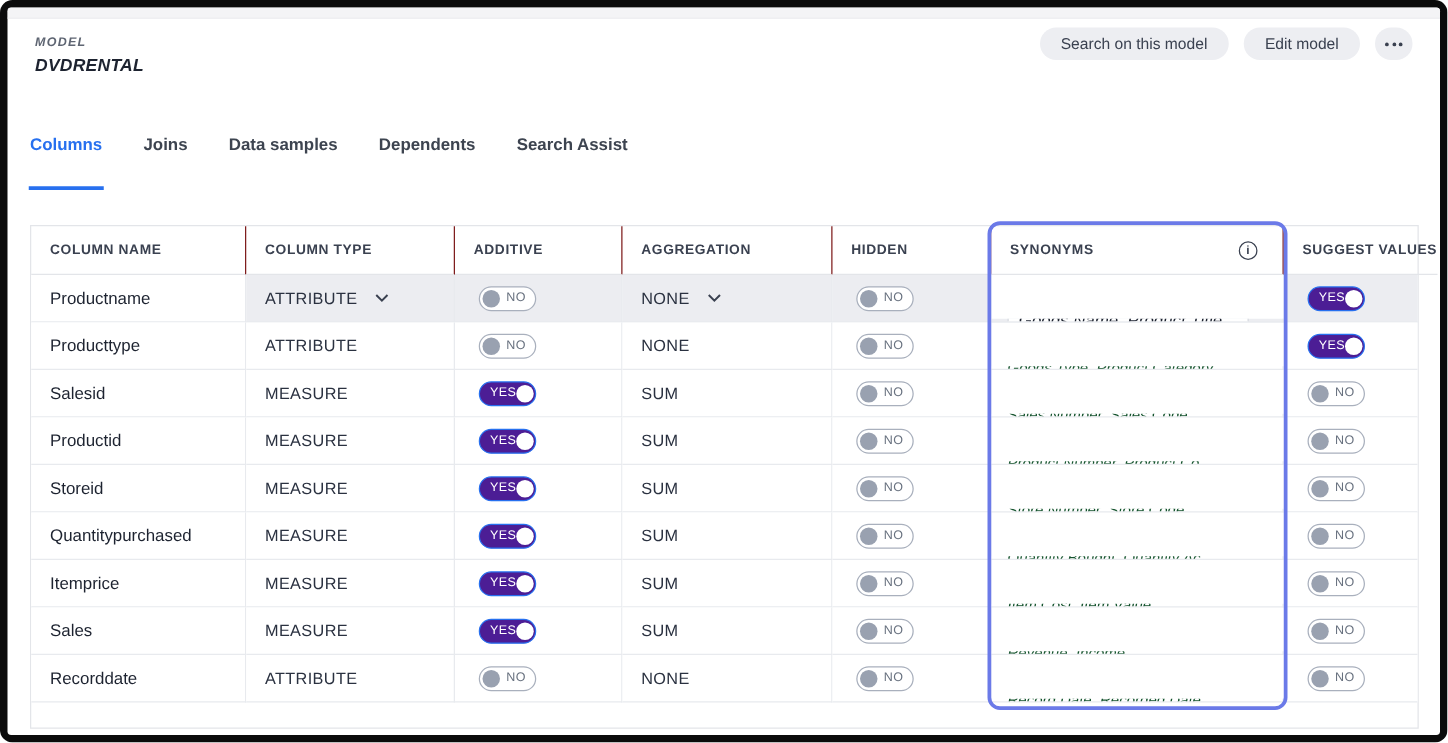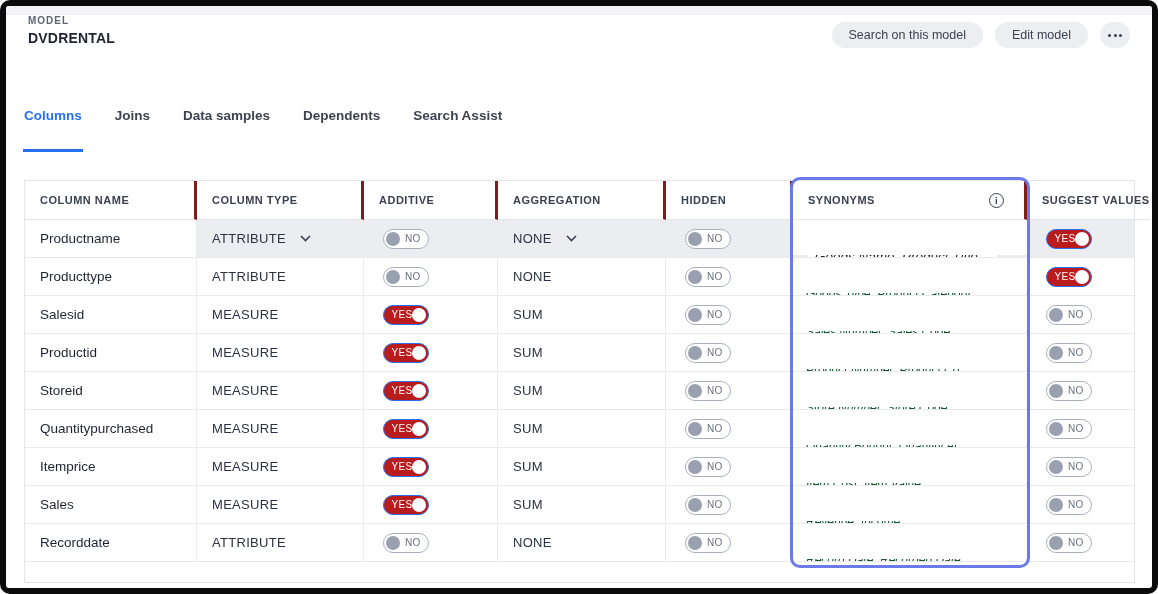--- a/index.html
+++ b/index.html
@@ -2,38 +2,38 @@
 <html><head>
 <meta charset="utf-8">
 <style>
   html,body{margin:0;padding:0;background:#ffffff;}
   *{box-sizing:border-box;font-family:"Liberation Sans", sans-serif;}
   .frame{position:relative;width:1158px;height:594px;background:#0b0b0b;border-radius:10px;padding:6px;overflow:hidden;}
   .app{position:relative;width:100%;height:100%;background:#ffffff;border-radius:3px;overflow:hidden;}
   .top-strip{position:absolute;top:0;left:0;right:0;height:9px;background:#f4f4f6;border-bottom:1px solid #ededf0;}
 
   
-  .model-block{position:absolute;top:9px;left:22px;}
+  .model-block{position:absolute;top:23px;left:22px;font-style:italic;}
   .model-label{font-size:10px;font-weight:700;letter-spacing:1px;color:#5E6572;}
   .model-name{font-size:14px;font-weight:700;color:#1D2330;margin-top:4px;letter-spacing:.2px;}
   .actions{position:absolute;top:16px;right:22px;display:flex;align-items:center;gap:12px;}
   .pill-btn{height:26px;padding:0 17px;display:flex;align-items:center;background:#EDEEF2;border:none;border-radius:14px;font-size:12.5px;color:#3A4150;font-weight:400;cursor:pointer;white-space:nowrap;}
   .more-btn{width:30px;height:26px;border-radius:14px;background:#EDEEF2;border:none;display:flex;align-items:center;justify-content:center;gap:2.5px;cursor:pointer;}
   .more-btn i{width:3px;height:3px;border-radius:50%;background:#3A4150;display:block;}
 
   
   .tabs{position:absolute;top:102px;left:17px;display:flex;gap:31px;}
   .tab{font-size:13.5px;font-weight:700;color:#3D4450;padding:0 1px 26px 1px;cursor:pointer;border-bottom:3px solid transparent;}
   .tab.active{color:#2770EF;border-bottom-color:#2770EF;}
 
   
   .tbl{position:absolute;left:18px;top:174px;width:1111px;height:403px;border:1px solid #E3E5E9;background:#fff;}
   .thead,.trow{display:grid;grid-template-columns:172px 167px 134px 168px 127px 234px 1fr;}
   .thead{height:39px;}
-  .th{display:flex;align-items:center;padding-left:15px;font-size:11px;font-weight:700;letter-spacing:.5px;color:#3A4150;border-right:3px solid #7f1d1d;border-bottom:1px solid #E3E5E9;white-space:nowrap;}
+  .th{display:flex;align-items:center;padding-left:15px;font-size:11px;font-weight:700;letter-spacing:.5px;color:#3A4150;border-right:1px solid #7f1d1d;border-bottom:1px solid #E3E5E9;white-space:nowrap;}
   .th:last-child{border-right:none;}
   .th.syn-h{justify-content:space-between;padding-right:20px;}
   .info-icon{width:15px;height:15px;border:1.4px solid #3A4150;border-radius:50%;display:flex;align-items:center;justify-content:center;font-size:9.5px;font-weight:700;color:#3A4150;font-style:normal;}
   .trow{height:38px;}
   .td{display:flex;align-items:center;border-right:1px solid #E8EAEE;border-bottom:1px solid #E8EAEE;padding-left:15px;overflow:hidden;white-space:nowrap;background:#fff;}
   .td:last-child{border-right:none;}
   .trow.hl .td{background:#ECEDF1;}
   .trow.hl .td.name-cell{background:#fff;}
   .cell-text{font-size:13.5px;color:#1D2330;}
   .type-text{font-size:13px;color:#2A3140;letter-spacing:.3px;}
@@ -43,21 +43,21 @@
   .td.syn-cell{padding-left:13px;padding-right:32px;margin-top:35px;}
   .syn-input{width:193px;height:26px;border:1px solid #D7DAE0;border-radius:3px;background:#fff;padding:0 8px;font-size:13.5px;font-style:italic;color:#1D2330;outline:none;}
 
   
   .toggle{width:46px;height:20px;border-radius:11px;display:inline-flex;align-items:center;cursor:pointer;flex:none;}
   .toggle .tlbl{font-size:10px;font-weight:400;letter-spacing:.3px;}
   .toggle .knob{width:14px;height:14px;border-radius:50%;flex:none;}
   .toggle.off{background:#ffffff;border:1.5px solid #A9B0BD;}
   .toggle.off .knob{background:#99A1B0;margin-left:2px;}
   .toggle.off .tlbl{color:#68717F;margin-left:5px;}
-  .toggle.on{background:#b91c1c;border:1.5px solid #2770EF;justify-content:center;}
+  .toggle.on{background:#4c1d95;border:1.5px solid #2770EF;}
   .toggle.on .tlbl{color:#ffffff;margin-left:8px;}
   .toggle.on .knob{background:#ffffff;margin-left:auto;margin-right:2px;}
 
   
   .syn-highlight{position:absolute;left:765px;top:-4px;width:240px;height:391px;border:3px solid #6B7AE8;border-radius:10px;pointer-events:none;}
 </style>
 </head>
 <body>
 
 <div class="frame">

